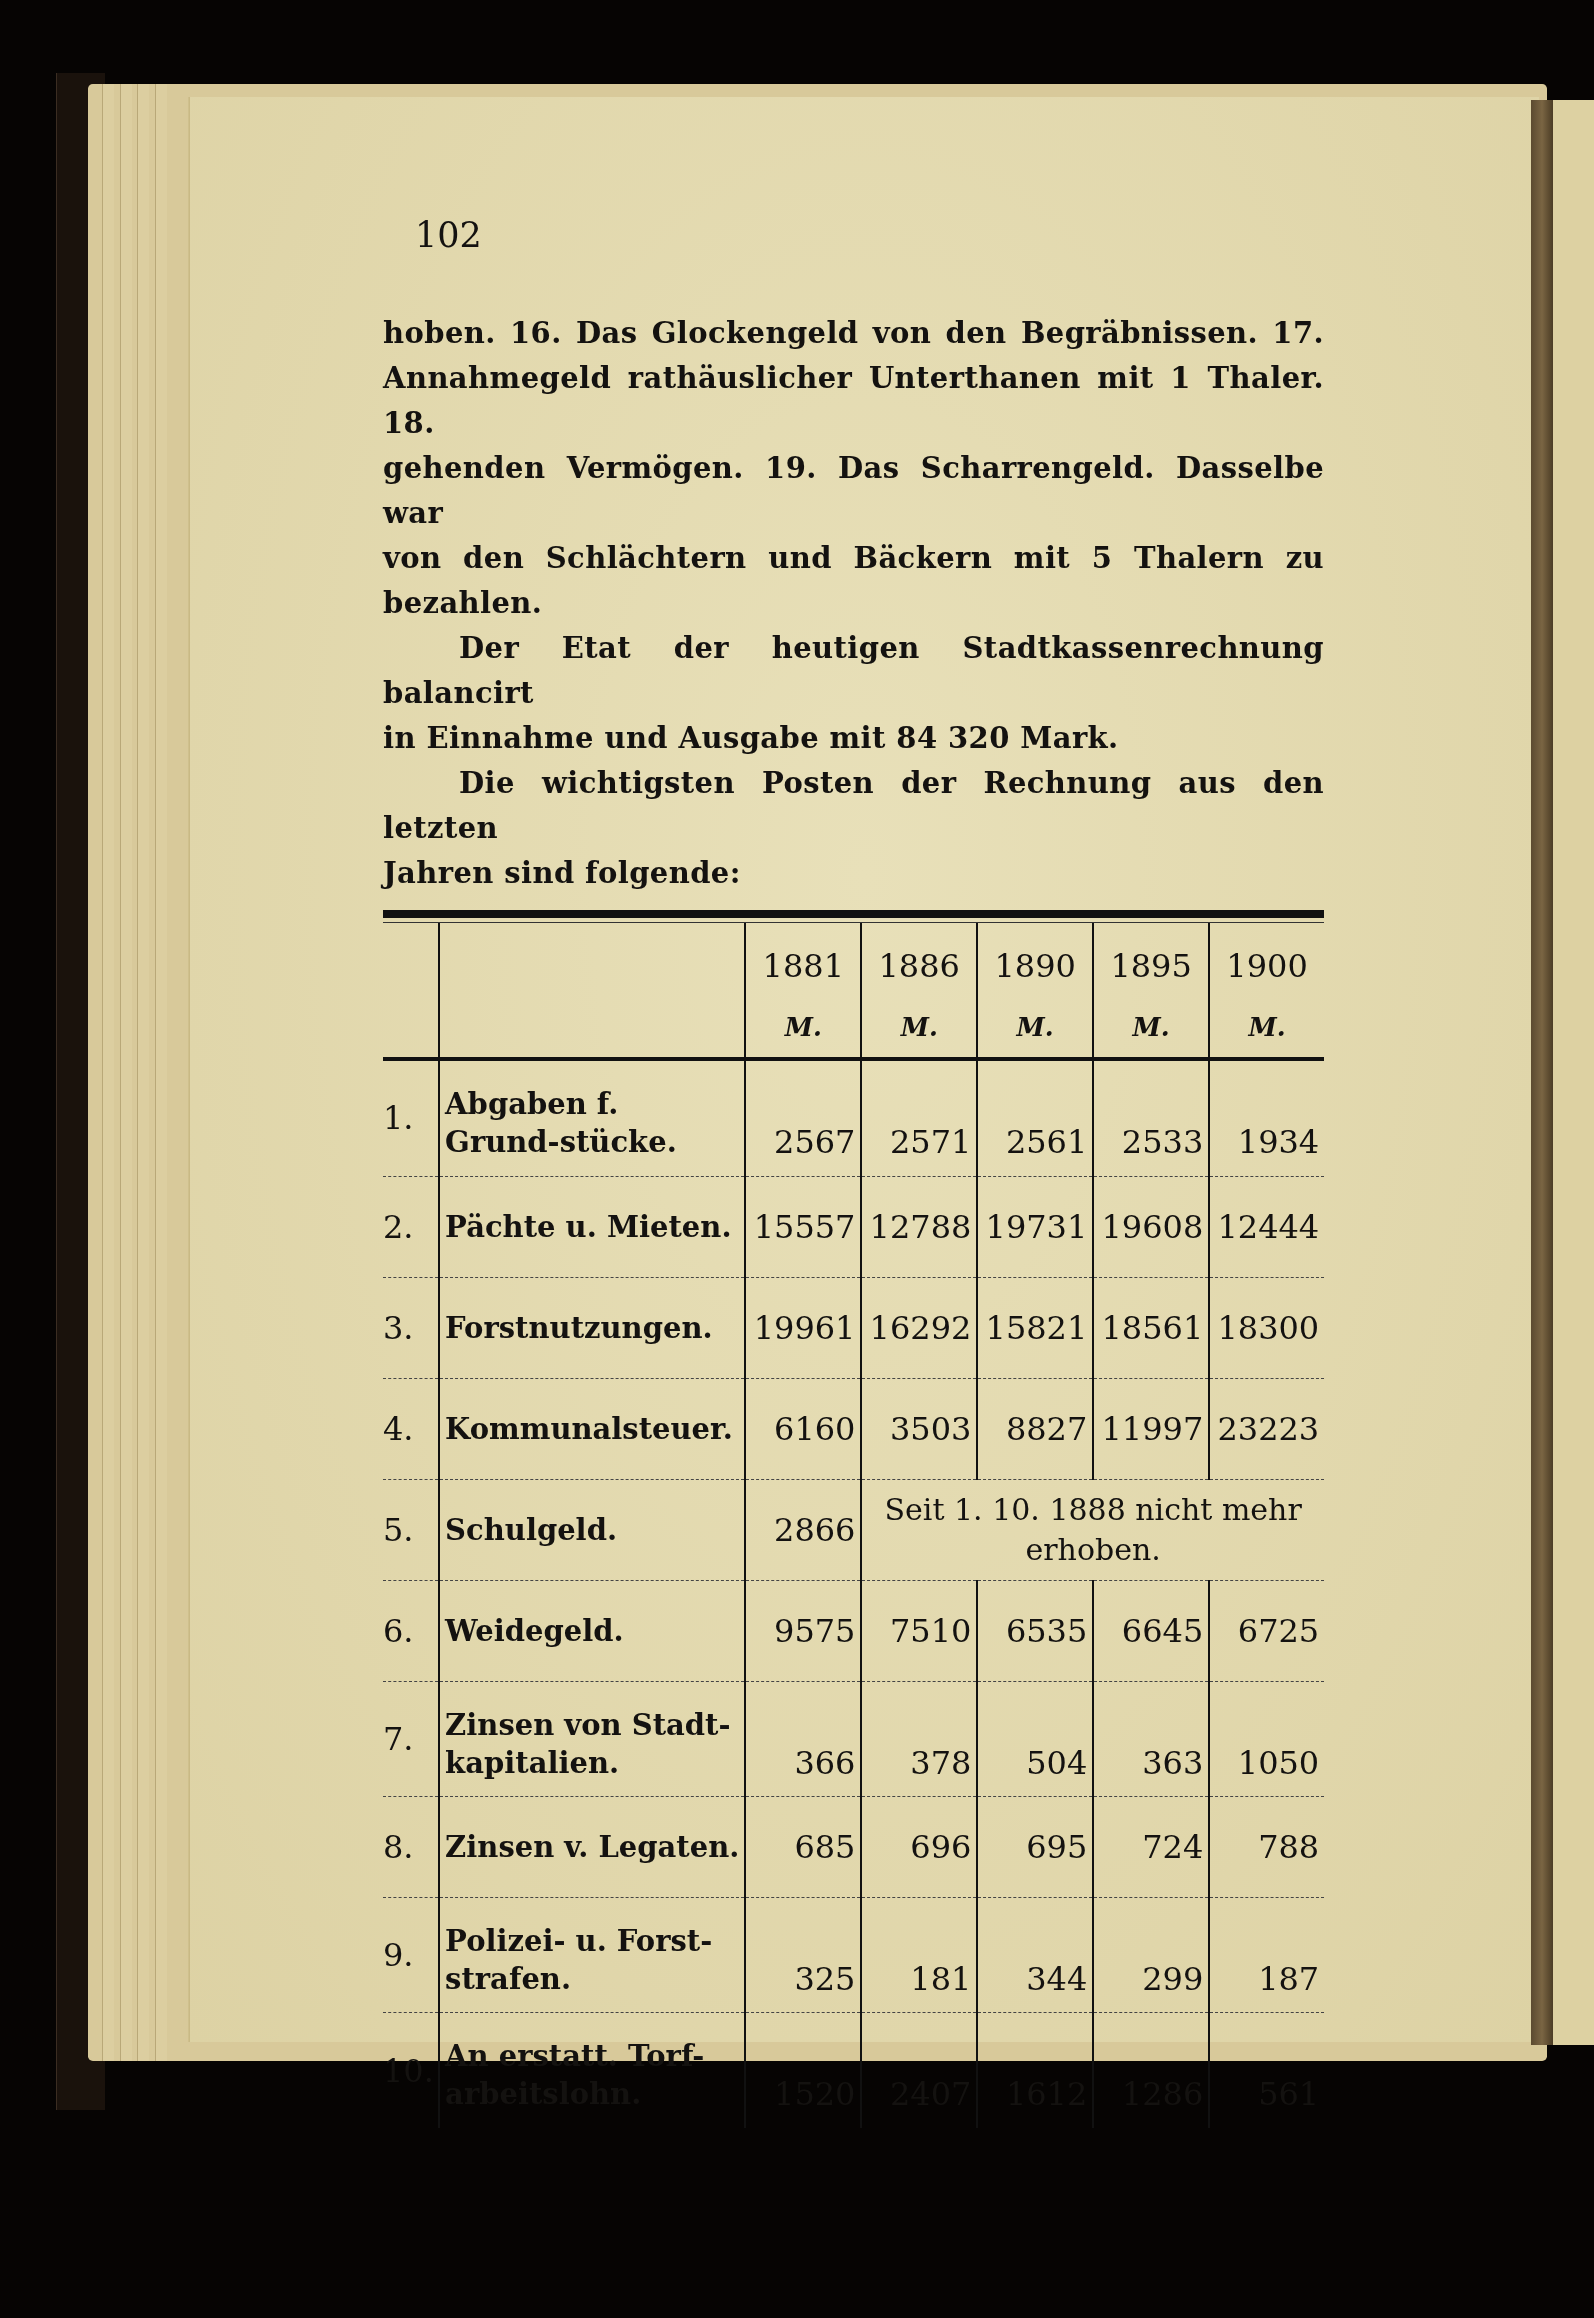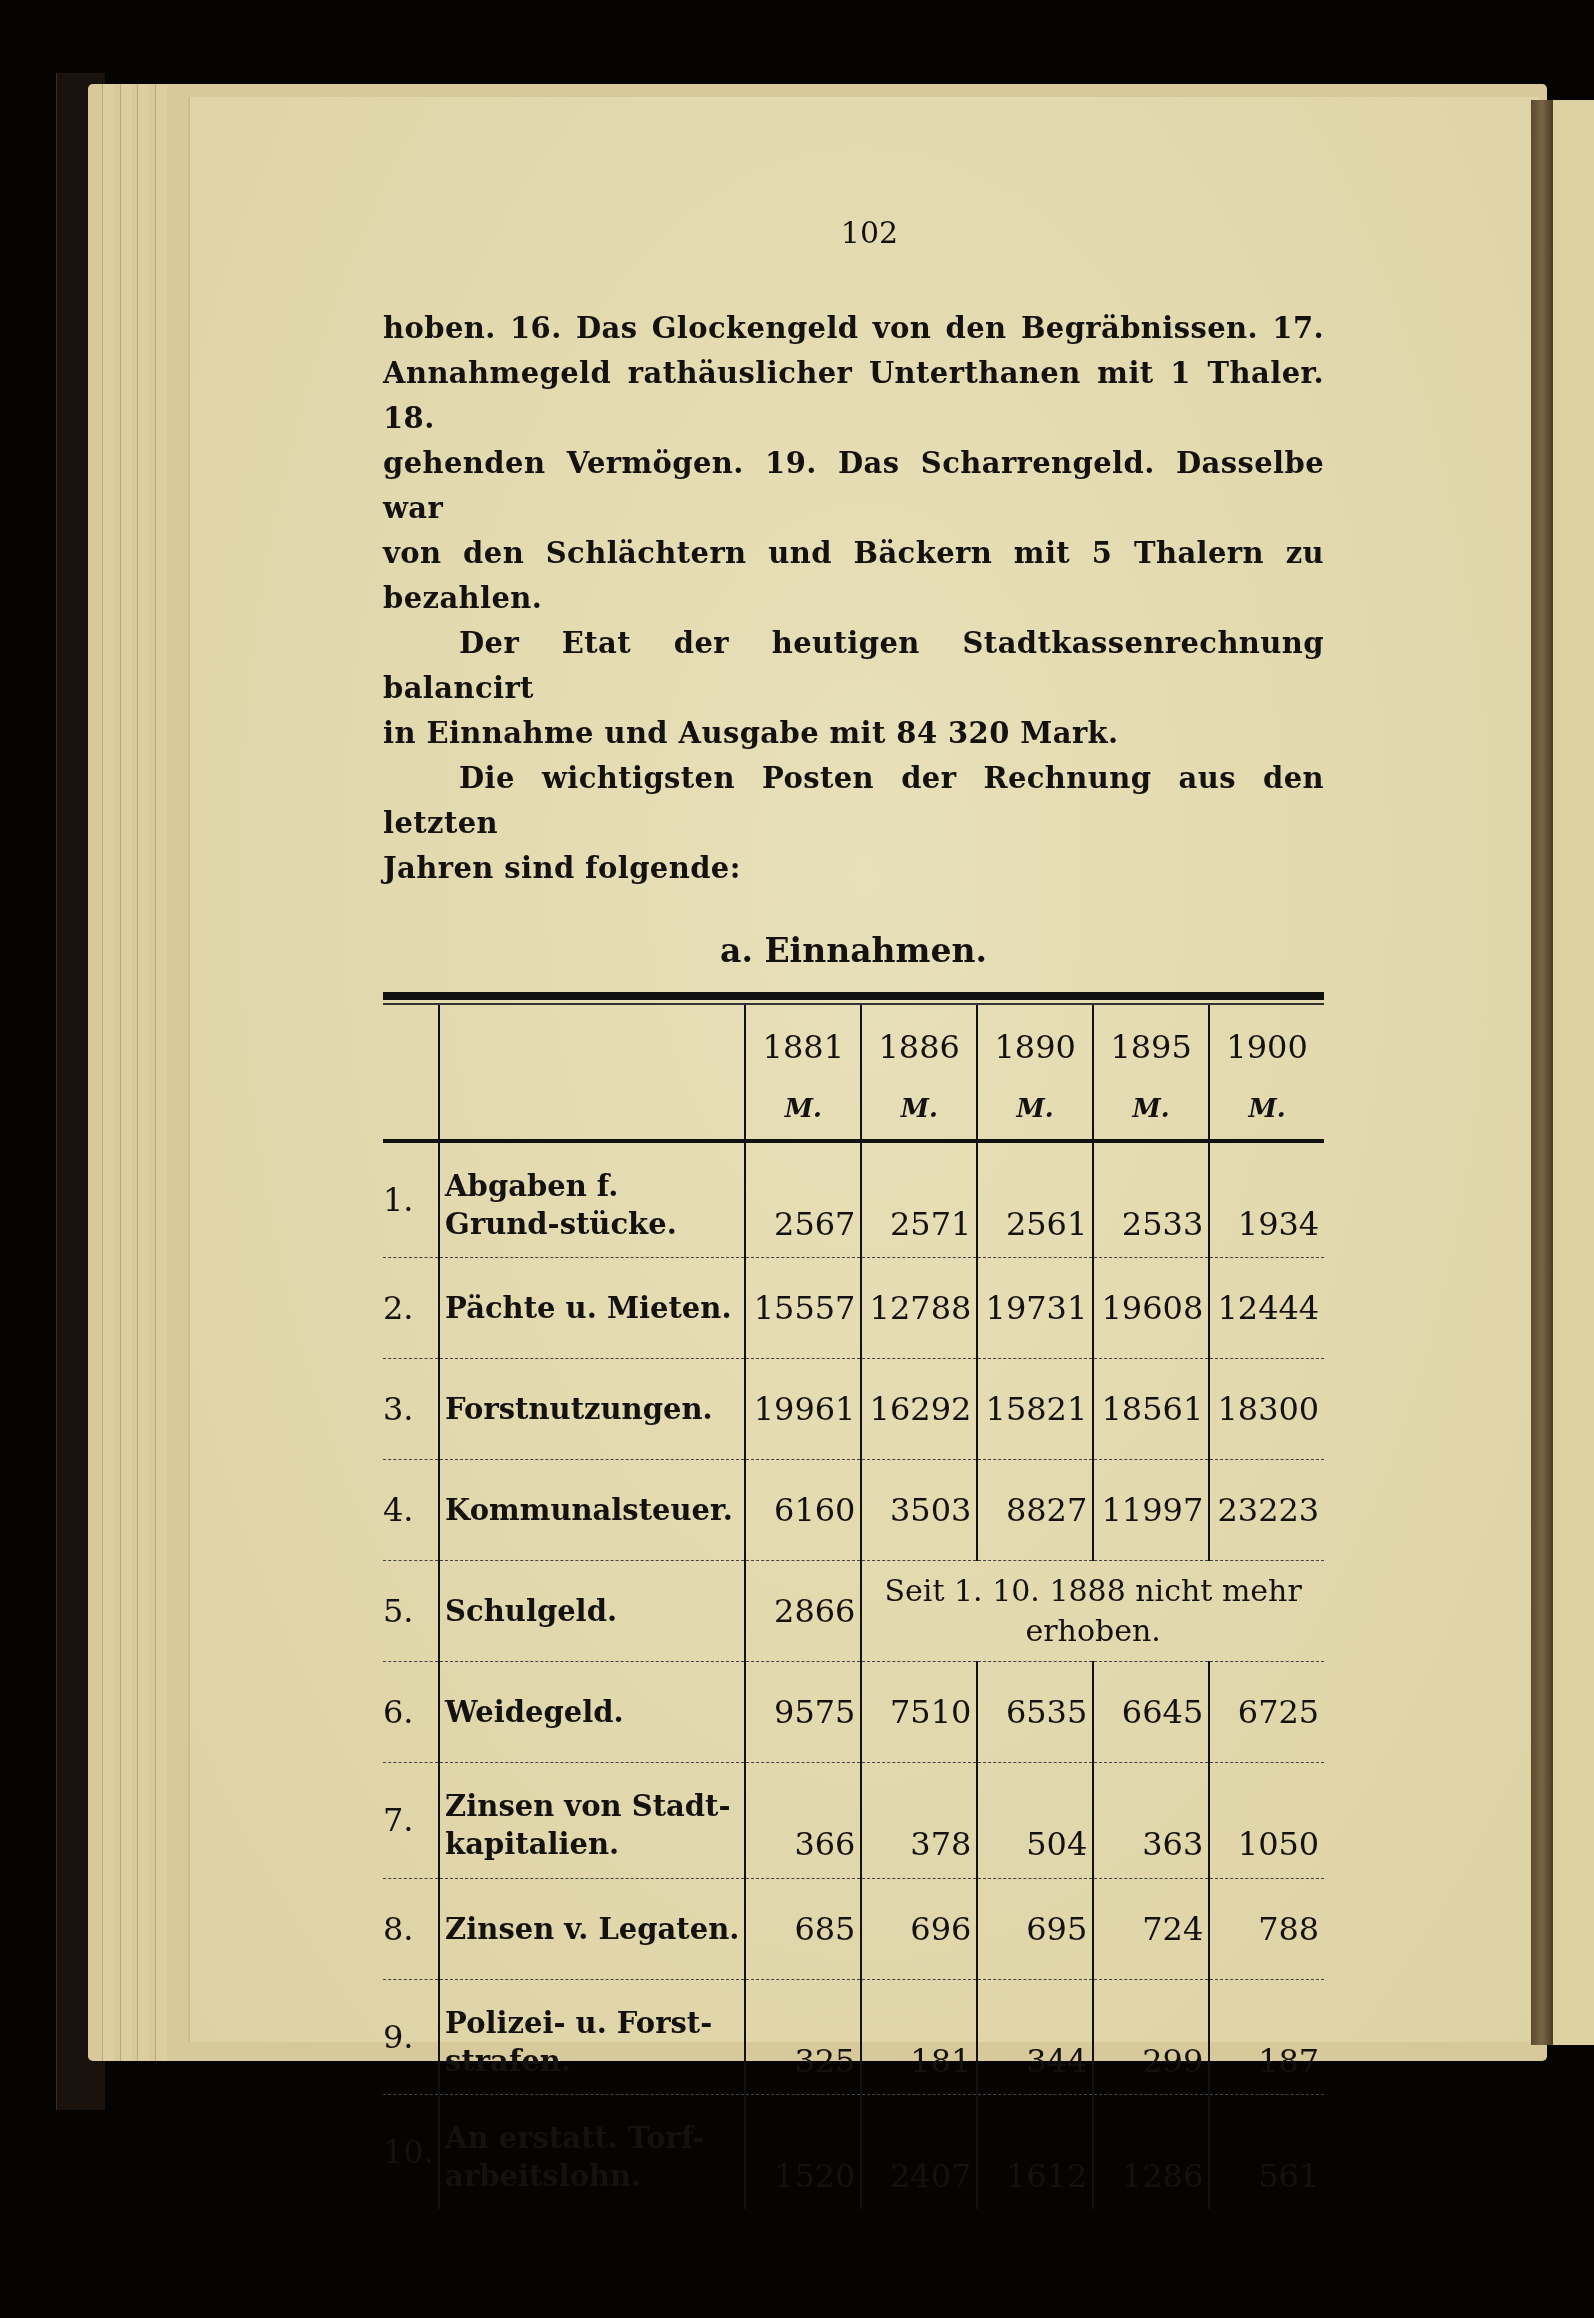--- a/index.html
+++ b/index.html
@@ -23,21 +23,21 @@
       box-shadow: -1.6px 0 0 #c9b985;
     }
     .gutter {
       position: absolute; left: 1531px; top: 100px; width: 22px; height: 1945px;
       background: linear-gradient(90deg, #5b4a30, #7a6543 50%, #4b3c25);
     }
     .next-page {
       position: absolute; left: 1553px; top: 100px; width: 41px; height: 1945px; background: #ddd1a2;
     }
     .content { position: absolute; left: 383px; top: 215px; width: 941px; color: #141210; }
-    .page-number { text-align: center; font-size: 30px; margin-left: 32px; }
+    .page-number { text-align: left; font-size: 35px; margin-left: 32px; }
     .para { font-family: "DejaVu Serif", serif; font-size: 29px; line-height: 45px; text-align: justify; text-align-last: justify; font-weight: bold; letter-spacing: 0.4px; }
     .para.last { text-align-last: left; }
     .para .indent { display: inline-block; width: 76px; }
     .text-block { margin-top: 56px; }
     .section-title { text-align: center; font-weight: bold; font-size: 33px; margin: 40px 0 22px 0; }
     .thick-rule { height: 8px; background: #111; margin-top: 14.4px; }
     .thin-rule { height: 1.6px; background: #333; margin-top: 3.2px; }
     table.income { width: 100%; border-collapse: collapse; font-size: 32px; }
     table.income td, table.income th { padding: 0 4.8px; }
     table.income th { font-weight: normal; height: 134px; vertical-align: middle; border-left: 2.4px solid #111; }
@@ -82,21 +82,20 @@
     <div class="para">
       <div><span class="indent"></span><span>Der Etat der heutigen Stadtkassenrechnung balancirt</span></div>
       <div class="para last">in Einnahme und Ausgabe mit 84 320 Mark.</div>
     </div>
     <div class="para">
       <div><span class="indent"></span><span>Die wichtigsten Posten der Rechnung aus den letzten</span></div>
       <div class="para last">Jahren sind folgende:</div>
     </div>
   </div>
 
-  <div class="section-title">a. Einnahmen.</div>
 
   <div class="thick-rule"></div>
   <div class="thin-rule"></div>
 
   <table class="income">
     <thead>
       <tr>
         <th></th>
         <th></th>
         <th class="col-val">

